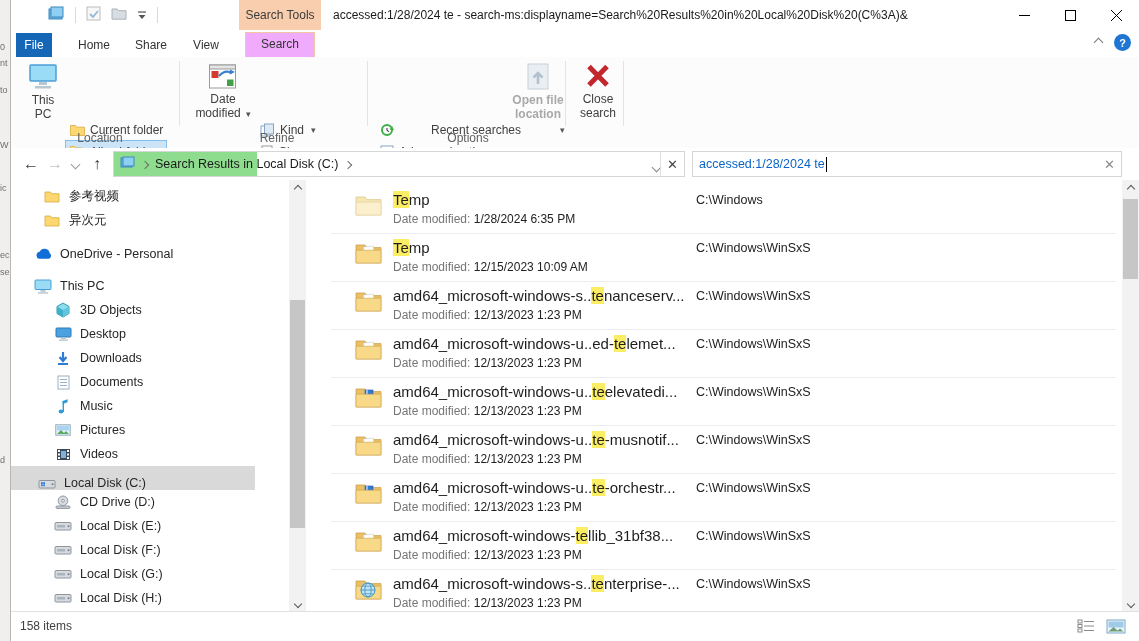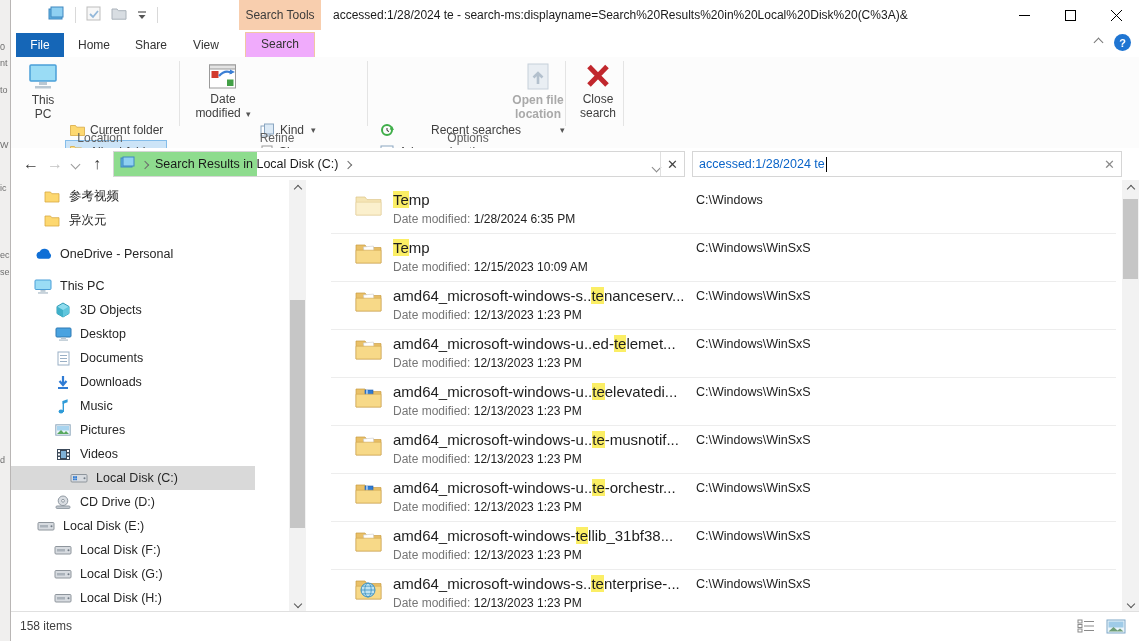--- a/index.html
+++ b/index.html
@@ -142,21 +142,21 @@
           </div>
         <div class="wbtn">
             <svg width="11" height="11">
               <path d="M0 0L11 11M11 0L0 11" stroke="#000" stroke-width="1"></path>
             </svg>
           </div>
       </div>
     </div>
 
     <div id="tabrow">
-      <div class="tab file" style="left:5px;width:48px;">File</div>
+      <div class="tab file" style="left:5px;width:36px;">File</div>
       <div class="tab" style="left:56px;width:54px;">Home</div>
       <div class="tab" style="left:114px;width:52px;">Share</div>
       <div class="tab" style="left:170px;width:50px;">View</div>
       <div class="tab search-active" style="left:234px;width:70px;">Search</div>
     </div>
     <div id="ribbon-help">
       <span class="chev up"></span>
       <span class="helpq">?</span>
     </div>
 
@@ -391,37 +391,37 @@
               <svg width="17" height="14">
                 <rect x="1" y="1" width="15" height="9" rx="1" fill="#4aa3e0" stroke="#2f7bb4"></rect>
                 <rect x="6" y="10.5" width="5" height="1.6" fill="#b9c7d2"></rect>
                 <rect x="4" y="12.4" width="9" height="1.4" fill="#b9c7d2"></rect>
               </svg>
             </span>
             <span>Desktop</span>
           </div>
           <div class="side-item" style="padding-left: 43px;">
             <span class="sicon">
+              <svg width="14" height="15">
+                <path d="M7 1v8M3.5 6L7 10l3.5-4" stroke="#2f7bd4" stroke-width="2.2" fill="none"></path>
+                <rect x="2" y="12" width="10" height="2" fill="#2f7bd4"></rect>
+              </svg>
+            </span>
+            <span>Downloads</span>
+          </div>
+          <div class="side-item" style="padding-left: 43px;">
+            <span class="sicon">
               <svg width="13" height="15">
                 <rect x="1" y="1" width="11" height="13" fill="#fff" stroke="#9ab0c6"></rect>
                 <line x1="3" y1="4.5" x2="10" y2="4.5" stroke="#9ab0c6"></line>
                 <line x1="3" y1="7.5" x2="10" y2="7.5" stroke="#9ab0c6"></line>
                 <line x1="3" y1="10.5" x2="10" y2="10.5" stroke="#9ab0c6"></line>
               </svg>
             </span>
             <span>Documents</span>
-          </div>
-          <div class="side-item" style="padding-left: 43px;">
-            <span class="sicon">
-              <svg width="14" height="15">
-                <path d="M7 1v8M3.5 6L7 10l3.5-4" stroke="#2f7bd4" stroke-width="2.2" fill="none"></path>
-                <rect x="2" y="12" width="10" height="2" fill="#2f7bd4"></rect>
-              </svg>
-            </span>
-            <span>Downloads</span>
           </div>
           <div class="side-item" style="padding-left: 43px;">
             <span class="sicon">
               <svg width="12" height="15">
                 <ellipse cx="4" cy="12.5" rx="2.4" ry="1.9" fill="#2f9bd8"></ellipse>
                 <rect x="5.6" y="2" width="1.4" height="11" fill="#2f9bd8"></rect>
                 <path d="M5.6 2l5-1.8v3L5.6 5z" fill="#2f9bd8"></path>
               </svg>
             </span>
             <span>Music</span>
@@ -444,21 +444,21 @@
                 <rect x="2" y="5.5" width="2" height="2" fill="#fff"></rect>
                 <rect x="2" y="9" width="2" height="2" fill="#fff"></rect>
                 <rect x="11" y="2" width="2" height="2" fill="#fff"></rect>
                 <rect x="11" y="5.5" width="2" height="2" fill="#fff"></rect>
                 <rect x="11" y="9" width="2" height="2" fill="#fff"></rect>
                 <rect x="5" y="3" width="5" height="7" fill="#7fb2d8"></rect>
               </svg>
             </span>
             <span>Videos</span>
           </div>
-          <div class="side-item selected" style="padding-left: 59px;">
+          <div class="side-item selected" style="padding-left: 27px; align-items: flex-end;">
             <span class="sicon">
               <svg width="18" height="12">
                 <rect x="1" y="2.5" width="16" height="7.5" rx="1" fill="#d7dbe0" stroke="#8e959c"></rect>
                 <rect x="3" y="4.2" width="1.8" height="1.8" fill="#2f7bd4"></rect>
                 <rect x="5.2" y="4.2" width="1.8" height="1.8" fill="#2f7bd4"></rect>
                 <rect x="3" y="6.4" width="1.8" height="1.8" fill="#2f7bd4"></rect>
                 <rect x="5.2" y="6.4" width="1.8" height="1.8" fill="#2f7bd4"></rect>
                 <circle cx="14.5" cy="6.3" r="1" fill="#6f7a85"></circle>
               </svg>
             </span>
@@ -467,21 +467,21 @@
           <div class="side-item" style="padding-left: 43px;">
             <span class="sicon">
               <svg width="16" height="14">
                 <circle cx="8" cy="5.8" r="4.8" fill="#d9dde2" stroke="#9099a2"></circle>
                 <circle cx="8" cy="5.8" r="1.4" fill="#fff" stroke="#9099a2"></circle>
                 <rect x="1" y="11" width="14" height="2.4" rx="1" fill="#c6ccd3" stroke="#9099a2"></rect>
               </svg>
             </span>
             <span>CD Drive (D:)</span>
           </div>
-          <div class="side-item" style="padding-left: 26px;">
+          <div class="side-item" style="padding-left: 43px;">
             <span class="sicon">
               <svg width="18" height="12">
                 <rect x="1" y="2.5" width="16" height="7.5" rx="1" fill="#d7dbe0" stroke="#8e959c"></rect>
                 <rect x="3" y="5" width="8" height="2.5" fill="#aab2ba"></rect>
                 <circle cx="14.5" cy="6.3" r="1" fill="#6f7a85"></circle>
               </svg>
             </span>
             <span>Local Disk (E:)</span>
           </div>
           <div class="side-item" style="padding-left: 43px;">

